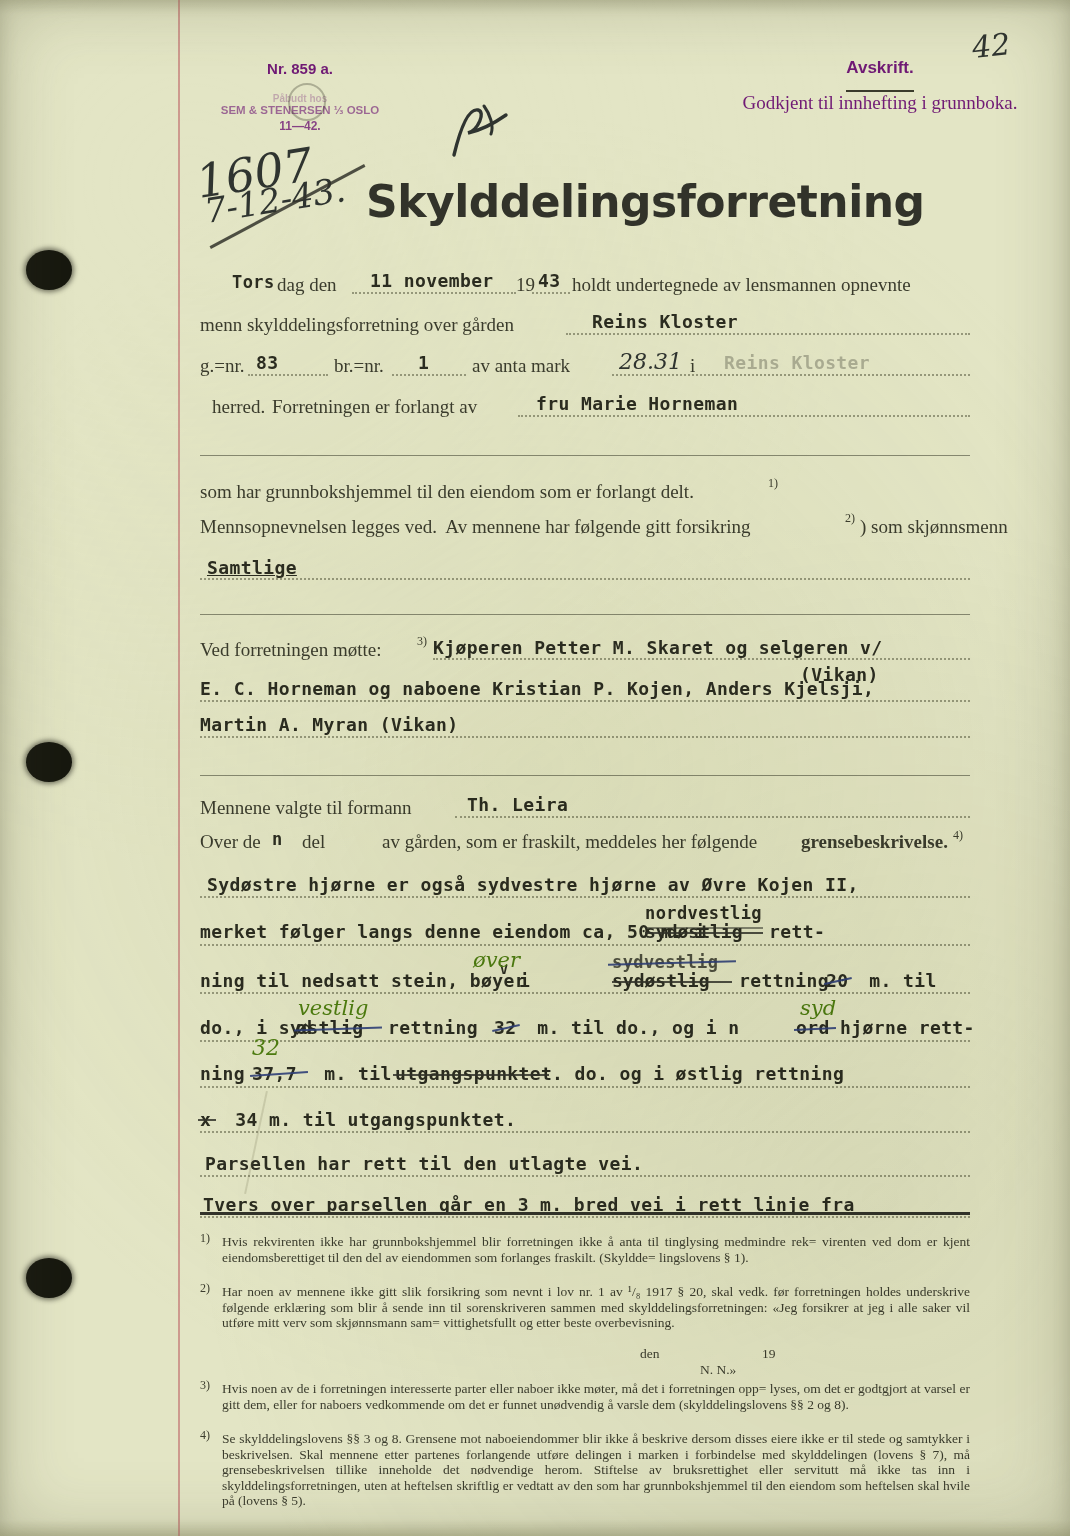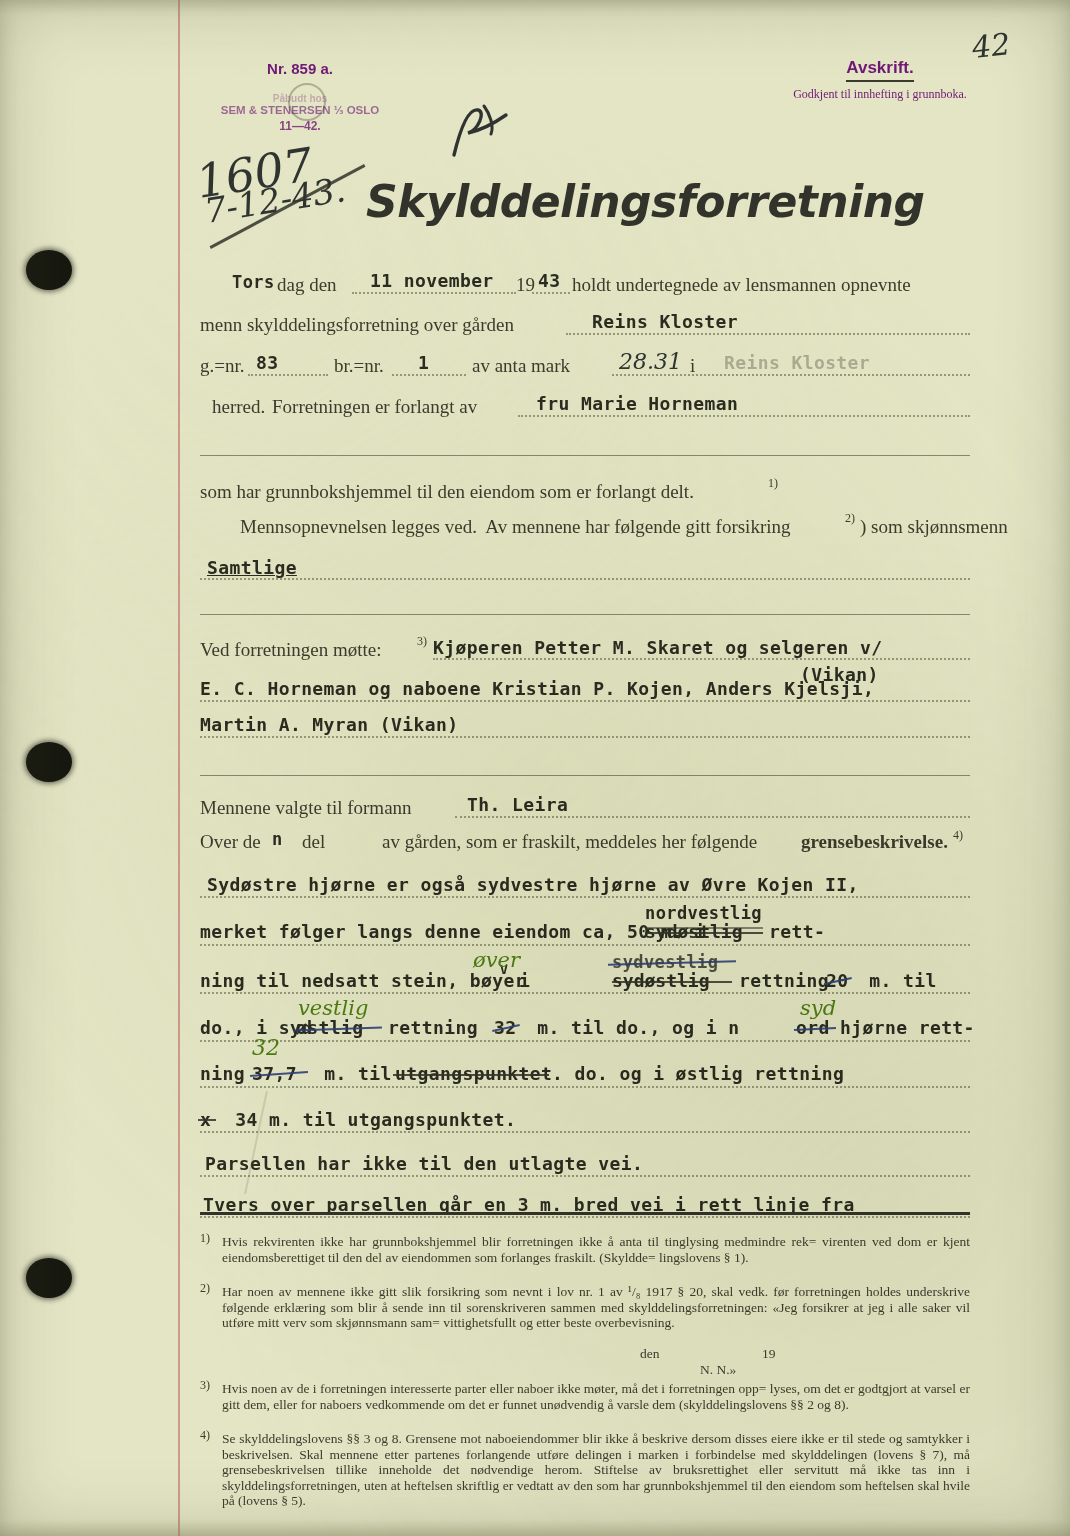--- a/index.html
+++ b/index.html
@@ -34,21 +34,21 @@
 
   
   .hw{font-family:"DejaVu Serif",serif;font-style:italic;color:#2f3430;}
   .hwblue{font-family:"DejaVu Serif",serif;font-style:italic;color:#4d7c0f;}
 
   #title{position:absolute;font-family:"DejaVu Sans",sans-serif;font-weight:700;
     color:#32332a;letter-spacing:-.5px;}
 
   .stampbox{position:absolute;text-align:center;color:#701a75;}
   .stamp-small{font-family:"Liberation Sans",sans-serif;font-weight:700;}
-  .ul{border-bottom:2px solid #3a3b2c;display:inline-block;padding-bottom:2px;text-align:right;}
+  .ul{border-bottom:2px solid #3a3b2c;display:inline-block;padding-bottom:12px;text-align:right;}
 
   #fnrule{position:absolute;border-top:3px solid #32332a;}
   .fn{position:absolute;font-family:"Liberation Serif",serif;color:#3b3c2d;
     font-size:13.5px;line-height:15.6px;text-align:justify;}
   .fnum{position:absolute;font-family:"Liberation Serif",serif;color:#3b3c2d;font-size:12px;}
   .xout{font-family:"DejaVu Sans Mono",monospace;font-weight:700;color:#2b2c20;}
   .hline{position:absolute;height:2px;background:#2f3f7a;opacity:.9;}
   .hline-dark{position:absolute;height:2px;background:#33342a;opacity:.85;}
 </style>
 </head>
@@ -73,33 +73,33 @@
     <div class="stamp-small" style="font-size:11.5px;opacity:.62;">SEM &amp; STENERSEN ⅓ OSLO</div>
     <div class="stamp-small" style="font-size:12px;margin-top:3px;opacity:.8;">11—42.</div>
   </div>
 
   <div style="position:absolute;left:288px;top:83px;width:34px;height:34px;border:2px solid rgba(60,60,45,.33);border-radius:50%;"></div>
 
   <div class="stampbox" style="left:735px;top:58px;width:290px;">
     <div class="stamp-small" style="font-size:17px;">
       <span class="ul">Avskrift.</span>
     </div>
-    <div style="font-family:'Liberation Serif',serif;font-size:12px;margin-top:5px;">Godkjent til innhefting i grunnboka.</div>
+    <div style="font-family:'Liberation Serif',serif;font-size:19px;">Godkjent til innhefting i grunnboka.</div>
   </div>
 
   <svg style="position:absolute;left:438px;top:100px;" width="80" height="60" viewBox="0 0 80 60">
     <path d="M16,55 C22,30 30,8 40,10 C48,12 40,30 30,33 C44,30 58,22 68,15" fill="none" stroke="#2f3430" stroke-width="3.4" stroke-linecap="round"></path>
     <path d="M46,6 C52,14 56,26 53,34" fill="none" stroke="#2f3430" stroke-width="3" stroke-linecap="round"></path>
   </svg>
 
   <div class="tx hw" style="left:196px;top:146px;font-size:46px;transform:rotate(-9deg);">1607</div>
   <div class="tx hw" style="left:204px;top:180px;font-size:34px;transform:rotate(-9deg);">7-12-43.</div>
   <div class="hline-dark" style="left:200px;top:205px;width:175px;transform:rotate(-28deg);height:3px;"></div>
 
-  <div id="title" style="left:366px;top:176px;font-size:44px;font-style:italic;">Skylddelingsforretning</div>
+  <div id="title" style="left:366px;top:176px;font-size:44px;">Skylddelingsforretning</div>
 
   <div class="tx tw" style="left:232px;top:272px;font-size:17px;">Tors</div>
   <div class="tx pr" style="left:277px;top:274px;font-size:19px;">dag den</div>
   <div class="tx tw" style="left:370px;top:270px;font-size:18px;">11 november</div>
   <div class="tx pr" style="left:516px;top:274px;font-size:19px;">19</div>
   <div class="tx tw" style="left:538px;top:270px;font-size:18px;">43</div>
   <div class="tx pr" style="left:572px;top:274px;font-size:19px;">holdt undertegnede av lensmannen opnevnte</div>
   <div class="dotline" style="left:352px;top:292px;width:164px;"></div>
   <div class="dotline" style="left:532px;top:292px;width:38px;"></div>
 
@@ -122,21 +122,21 @@
   <div class="tx pr" style="left:212px;top:396px;font-size:19px;">herred.</div>
   <div class="tx pr" style="left:272px;top:396px;font-size:19px;">Forretningen er forlangt av</div>
   <div class="tx tw" style="left:536px;top:393px;font-size:18px;">fru Marie Horneman</div>
   <div class="dotline" style="left:518px;top:415px;width:452px;"></div>
 
   <div class="solidline" style="left:200px;top:455px;width:770px;"></div>
 
   <div class="tx pr" style="left:200px;top:481px;font-size:19px;">som har grunnbokshjemmel til den eiendom som er forlangt delt.</div>
   <div class="tx pr" style="left:768px;top:476px;font-size:12px;">1)</div>
 
-  <div class="tx pr" style="left:200px;top:516px;font-size:19px;margin-left:40px;">Mennsopnevnelsen legges ved.  Av mennene har følgende gitt forsikring</div>
+  <div class="tx pr" style="left:200px;top:516px;font-size:19px;">Mennsopnevnelsen legges ved.  Av mennene har følgende gitt forsikring</div>
   <div class="tx pr" style="left:845px;top:511px;font-size:12px;">2)</div>
   <div class="tx pr" style="left:860px;top:516px;font-size:19px;">) som skjønnsmenn</div>
 
   <div class="tx tw" style="left:207px;top:557px;font-size:18px;text-decoration:underline;">Samtlige</div>
   <div class="dotline" style="left:200px;top:578px;width:770px;"></div>
 
   <div class="solidline" style="left:200px;top:614px;width:770px;"></div>
 
   <div class="tx pr" style="left:200px;top:639px;font-size:19px;">Ved forretningen møtte:</div>
   <div class="tx pr" style="left:417px;top:634px;font-size:12px;">3)</div>
@@ -208,21 +208,21 @@
   <div class="tx tw" style="left:395px;top:1063px;font-size:18px;">utgangspunktet</div>
   <div class="hline-dark" style="left:393px;top:1074px;width:156px;"></div>
   <div class="tx tw" style="left:552px;top:1063px;font-size:18px;">. do. og i østlig rettning</div>
   <div class="dotline" style="left:200px;top:1086px;width:770px;"></div>
 
   <div class="tx tw" style="left:200px;top:1109px;font-size:18px;">x</div>
   <div class="hline-dark" style="left:198px;top:1119px;width:18px;"></div>
   <div class="tx tw" style="left:224px;top:1109px;font-size:18px;"> 34 m. til utgangspunktet.</div>
   <div class="dotline" style="left:200px;top:1131px;width:770px;"></div>
 
-  <div class="tx tw" style="left:205px;top:1153px;font-size:18px;">Parsellen har ikke til den utlagte vei.</div>
+  <div class="tx tw" style="left:205px;top:1153px;font-size:18px;">Parsellen har rett til den utlagte vei.</div>
   <div class="dotline" style="left:200px;top:1175px;width:770px;"></div>
 
   <div class="tx tw" style="left:203px;top:1194px;font-size:18px;">Tvers over parsellen går en 3 m. bred vei i rett linje fra</div>
   <div class="dotline" style="left:200px;top:1216px;width:770px;"></div>
 
   <div style="position:absolute;left:255px;top:1090px;width:2px;height:105px;background:rgba(120,120,85,.22);transform:rotate(12deg);"></div>
 
   <div id="fnrule" style="left:200px;top:1212px;width:770px;"></div>
 
   <div class="fnum" style="left:200px;top:1231px;">1)</div>

